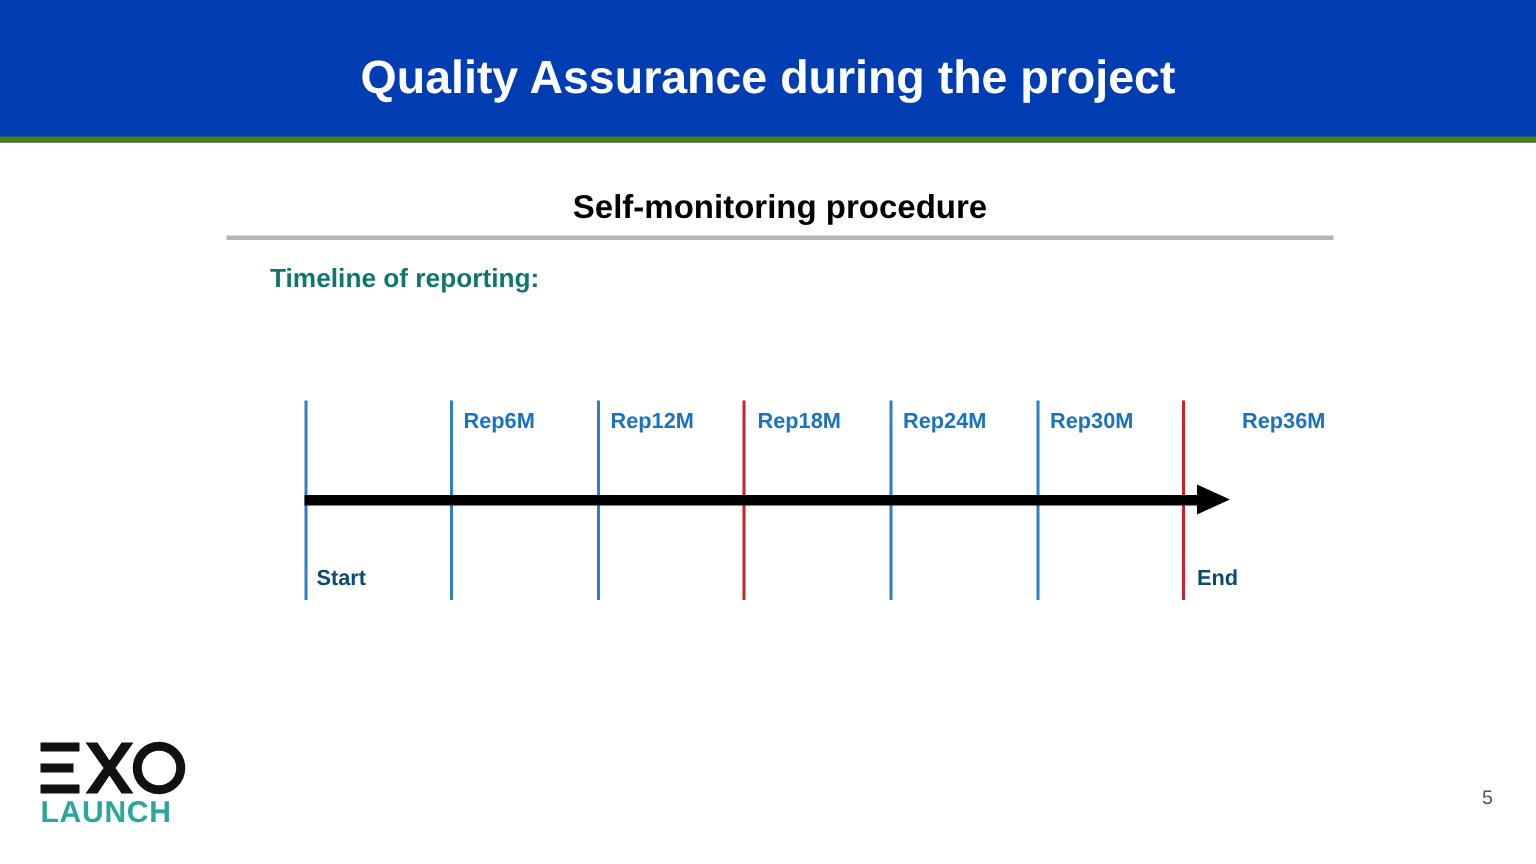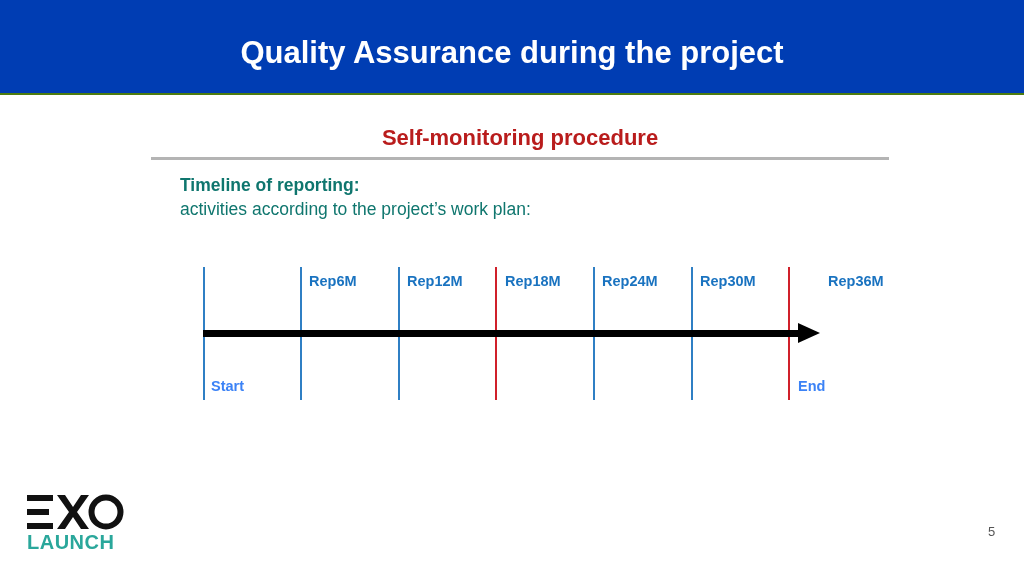--- a/index.html
+++ b/index.html
@@ -2,50 +2,50 @@
 <html><head>
 <meta charset="utf-8">
 <style>
   * { margin: 0; padding: 0; box-sizing: border-box; }
   html, body { width: 1024px; height: 576px; overflow: hidden; background: #ffffff; }
   body { position: relative; font-family: "Liberation Sans", sans-serif; }
 
   .header {
     position: absolute; left: 0; top: 0; width: 1024px; height: 95px;
     background: #003db3;
-    border-bottom: 2px solid #4d7c0f;
+    border-bottom: 4px solid #4d7c0f;
     display: flex; align-items: center; justify-content: center;
   }
   .header-title {
     color: #ffffff; font-weight: bold; font-size: 31px;
     position: relative; top: 6px;
   }
 
   .section-title {
     position: absolute; left: 150px; width: 740px; top: 125px;
-    text-align: center; color: #b91c1c; font-weight: bold; font-size: 22px;
+    text-align: center; color: #000000; font-weight: bold; font-size: 22px;
   }
   .section-rule {
     position: absolute; left: 151px; top: 157px; width: 738px; height: 3px;
     background: #b4b4b4;
   }
 
   .body-text {
     position: absolute; left: 180px; top: 173px; width: 660px;
     color: #0f766e; font-size: 17.5px; line-height: 24px;
   }
   .body-text .bold { font-weight: bold; }
 
   .timeline { position: absolute; left: 0; top: 0; width: 1024px; height: 576px; margin-left: 28px; }
   .vline { position: absolute; top: 267px; height: 133px; width: 2px; }
   .milestone-label {
     position: absolute; top: 273px; color: #1a73c0; font-weight: bold; font-size: 14.5px;
   }
   .end-label {
-    position: absolute; top: 378px; color: #3b82f6; font-weight: bold; font-size: 14.5px;
+    position: absolute; top: 378px; color: #0c4a6e; font-weight: bold; font-size: 14.5px;
   }
   .axis-bar {
     position: absolute; left: 175px; top: 330px; width: 596px; height: 7px; background: #000000;
   }
   .axis-arrow {
     position: absolute; left: 770px; top: 323px; width: 0; height: 0;
     border-top: 10.5px solid transparent; border-bottom: 10.5px solid transparent;
     border-left: 22px solid #000000;
   }
 
@@ -65,21 +65,20 @@
 
 <div class="header">
   <div class="header-title">Quality Assurance during the project</div>
 </div>
 
 <div class="section-title">Self-monitoring procedure</div>
 <div class="section-rule"></div>
 
 <div class="body-text">
   <div class="bold">Timeline of reporting:</div>
-  <div>activities according to the project’s work plan:</div>
 </div>
 
 <div class="timeline">
   <div class="vline" style="left:175px;background:#2f7fc4;"></div>
   <div class="vline" style="left:272px;background:#2f7fc4;"></div>
   <div class="vline" style="left:370px;background:#2f7fc4;"></div>
   <div class="vline" style="left:467px;background:#d0202a;"></div>
   <div class="vline" style="left:565px;background:#2f7fc4;"></div>
   <div class="vline" style="left:663px;background:#2f7fc4;"></div>
   <div class="vline" style="left:760px;background:#d0202a;"></div>

